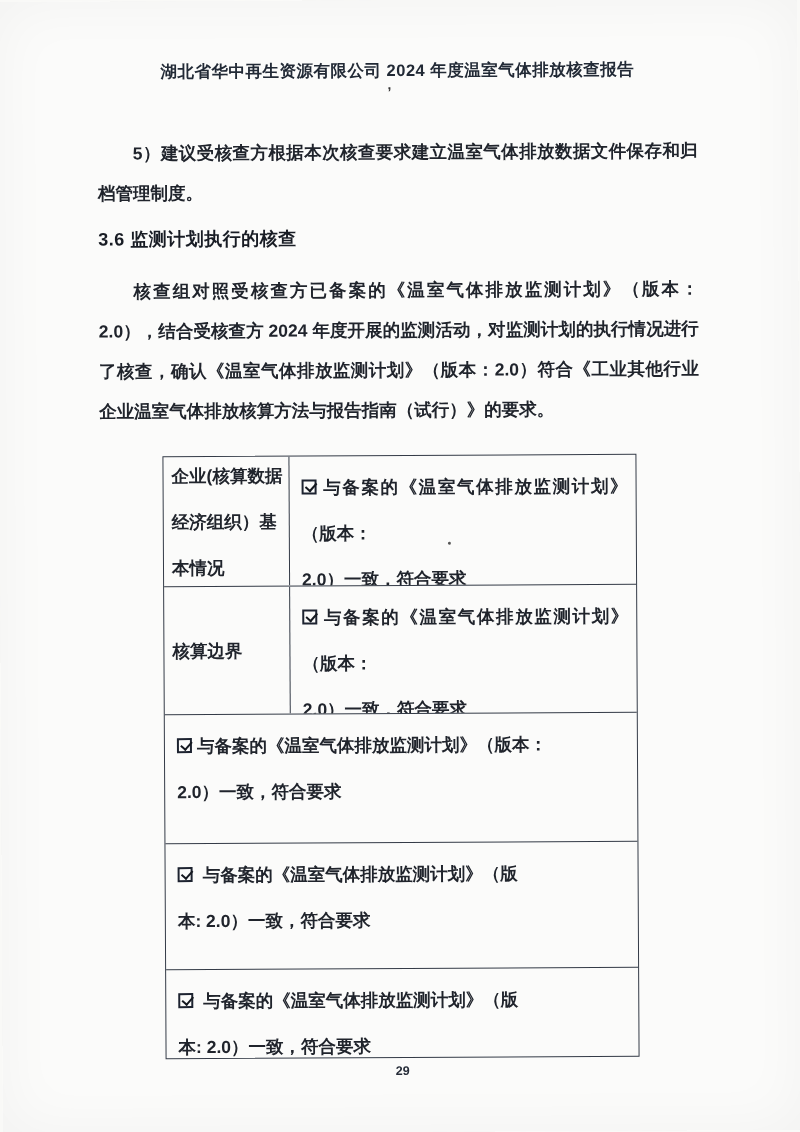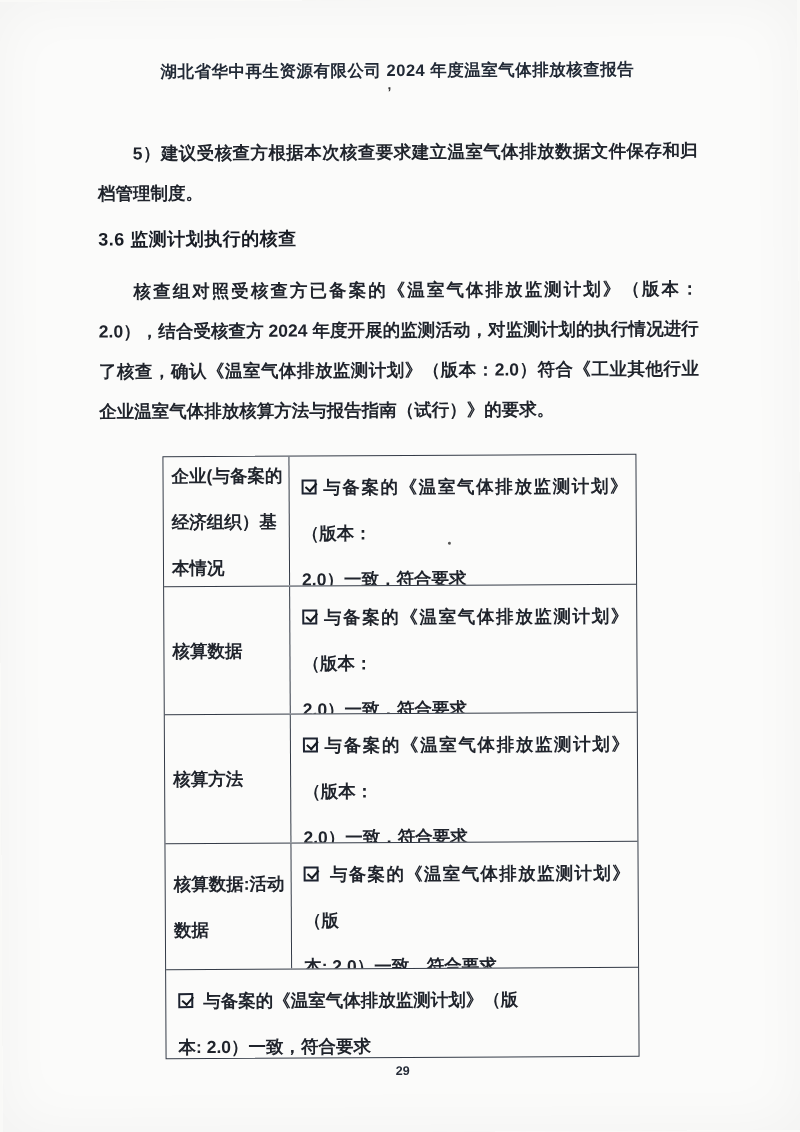--- a/index.html
+++ b/index.html
@@ -82,51 +82,48 @@
 
   <div class="para indent" id="para1">5）建议受核查方根据本次核查要求建立温室气体排放数据文件保存和归档管理制度。</div>
 
   <div class="section-heading">3.6 监测计划执行的核查</div>
 
   <div class="para indent" id="para2">核查组对照受核查方已备案的《温室气体排放监测计划》（版本：2.0），结合受核查方 2024 年度开展的监测活动，对监测计划的执行情况进行了核查，确认《温室气体排放监测计划》（版本：2.0）符合《工业其他行业企业温室气体排放核算方法与报告指南（试行）》的要求。</div>
 
   <div class="vtable">
 
     <div class="vrow" style="height:130px;">
-      <div class="cell-label">企业(与备案的
+      <div class="cell-label">企业(核算数据
 经济组织）基
 本情况</div>
       <div class="cell-content">
         <div class="checked-line"><span class="cb checked"></span><span>与备案的《温室气体排放监测计划》（版本：
 2.0）一致，符合要求</span></div>
 
       </div>
     </div>
 
     <div class="vrow" style="height:128px;">
-      <div class="cell-label">核算数据</div>
+      <div class="cell-label">核算边界</div>
       <div class="cell-content">
         <div class="checked-line"><span class="cb checked"></span><span>与备案的《温室气体排放监测计划》（版本：
 2.0）一致，符合要求</span></div>
 
       </div>
     </div>
 
     <div class="vrow" style="height:129px;">
-      <div class="cell-label">核算方法</div>
       <div class="cell-content">
         <div class="checked-line"><span class="cb checked"></span><span>与备案的《温室气体排放监测计划》（版本：
 2.0）一致，符合要求</span></div>
 
       </div>
     </div>
 
     <div class="vrow" style="height:126px;">
-      <div class="cell-label">核算数据:活动
-数据</div>
       <div class="cell-content">
         <div class="checked-line"><span class="cb checked" style="margin-right:10px;"></span><span>与备案的《温室气体排放监测计划》（版
 本: 2.0）一致，符合要求</span></div>
 
       </div>
     </div>
 
     <div class="vrow" style="height:88px;border-bottom:none;">
       <div class="cell-content">
         <div class="checked-line"><span class="cb checked" style="margin-right:10px;"></span><span>与备案的《温室气体排放监测计划》（版

